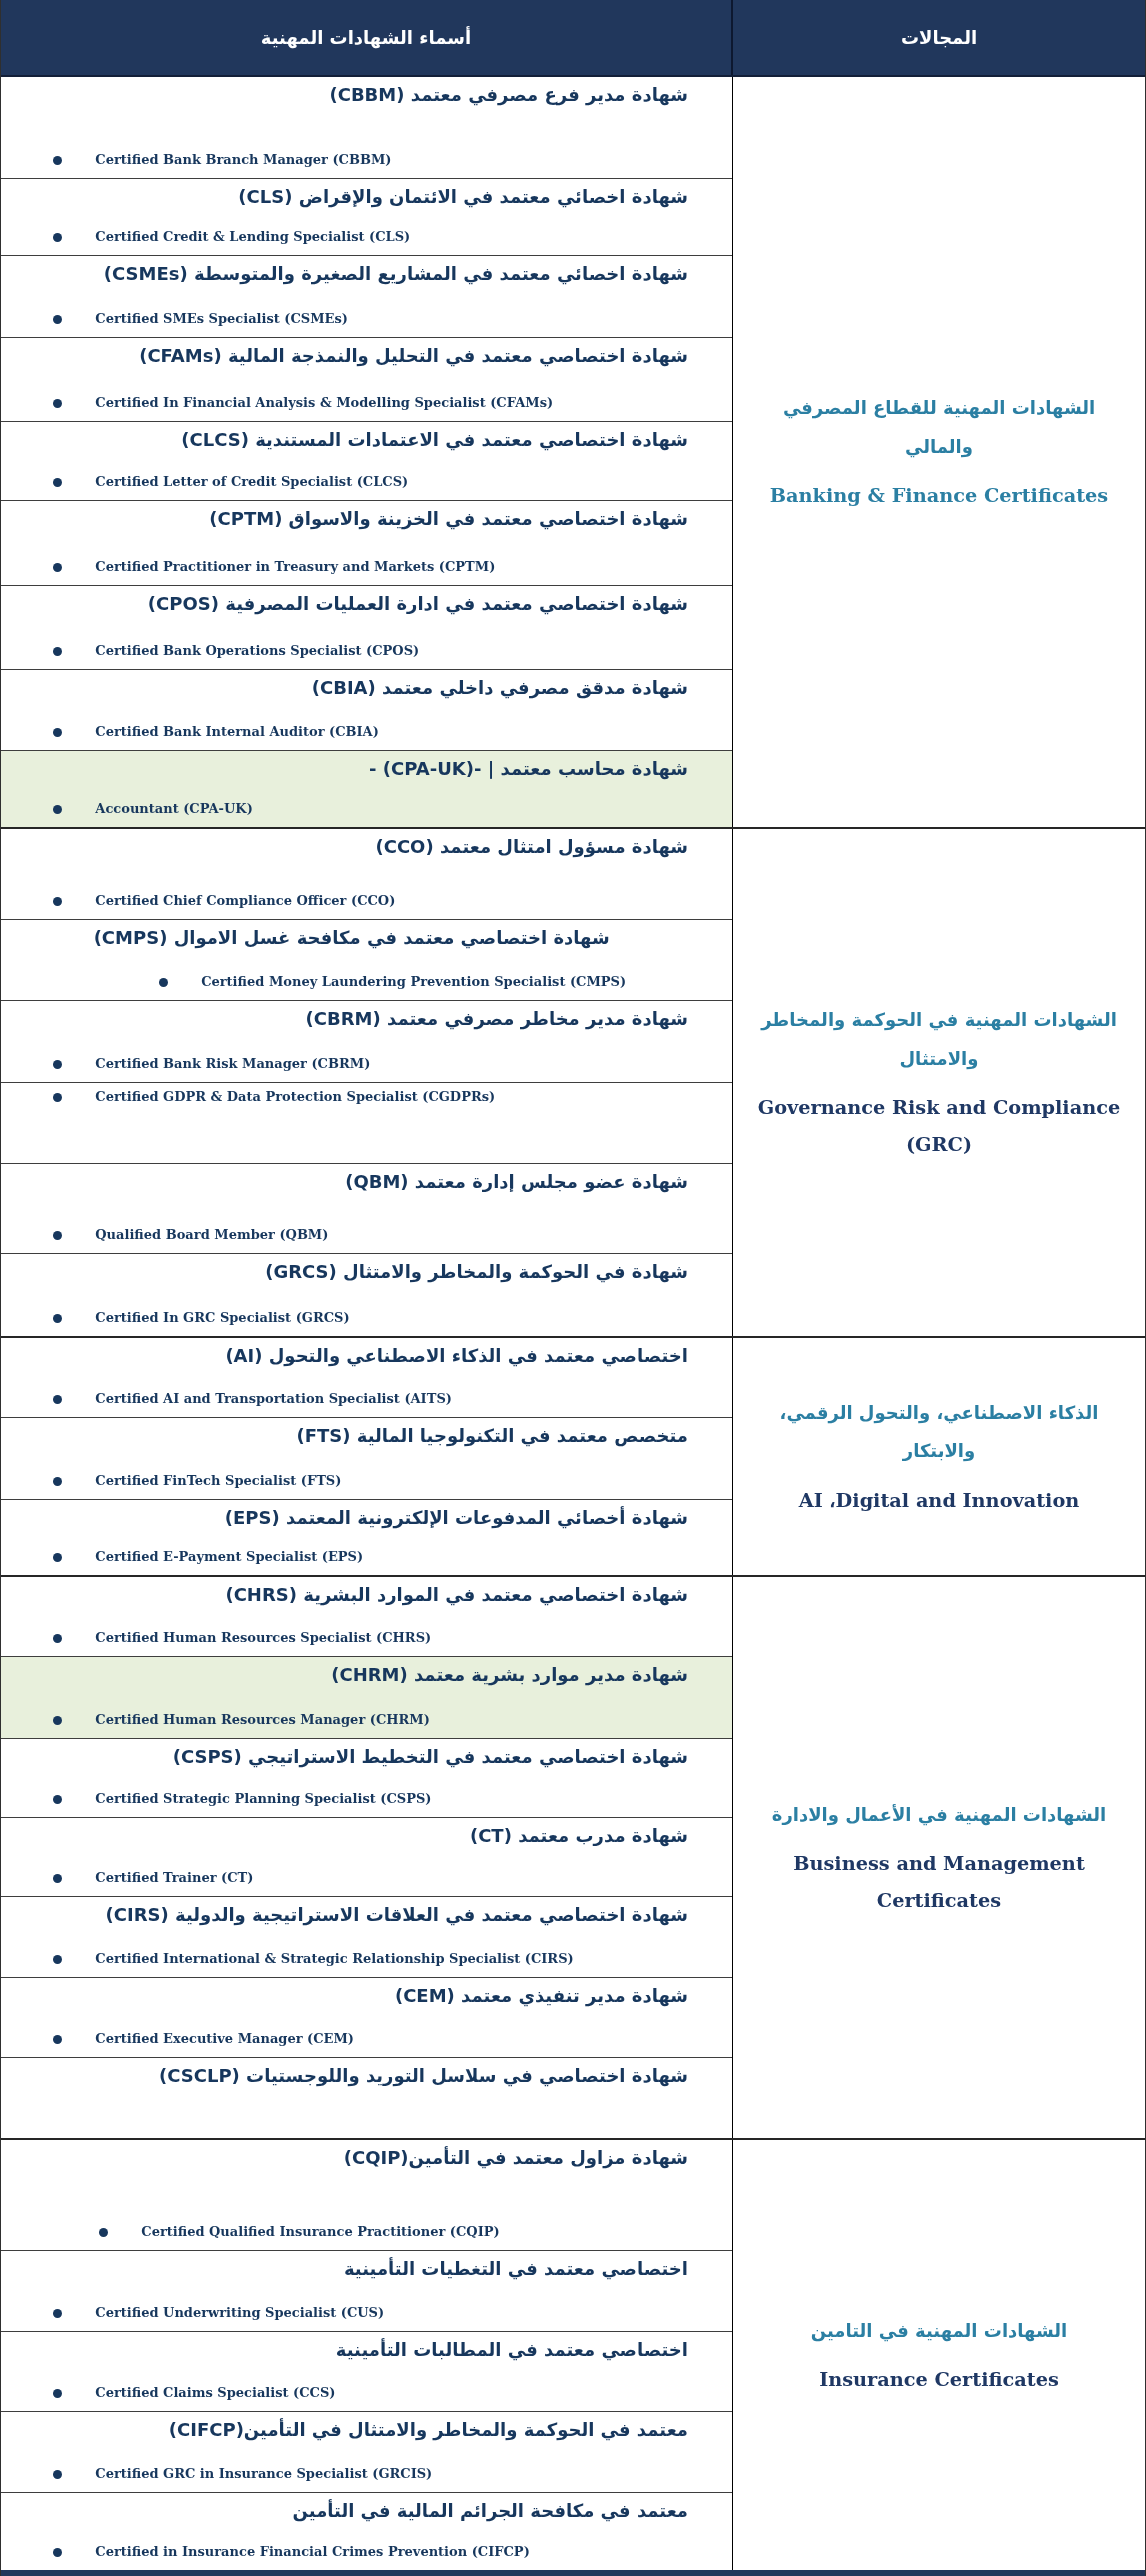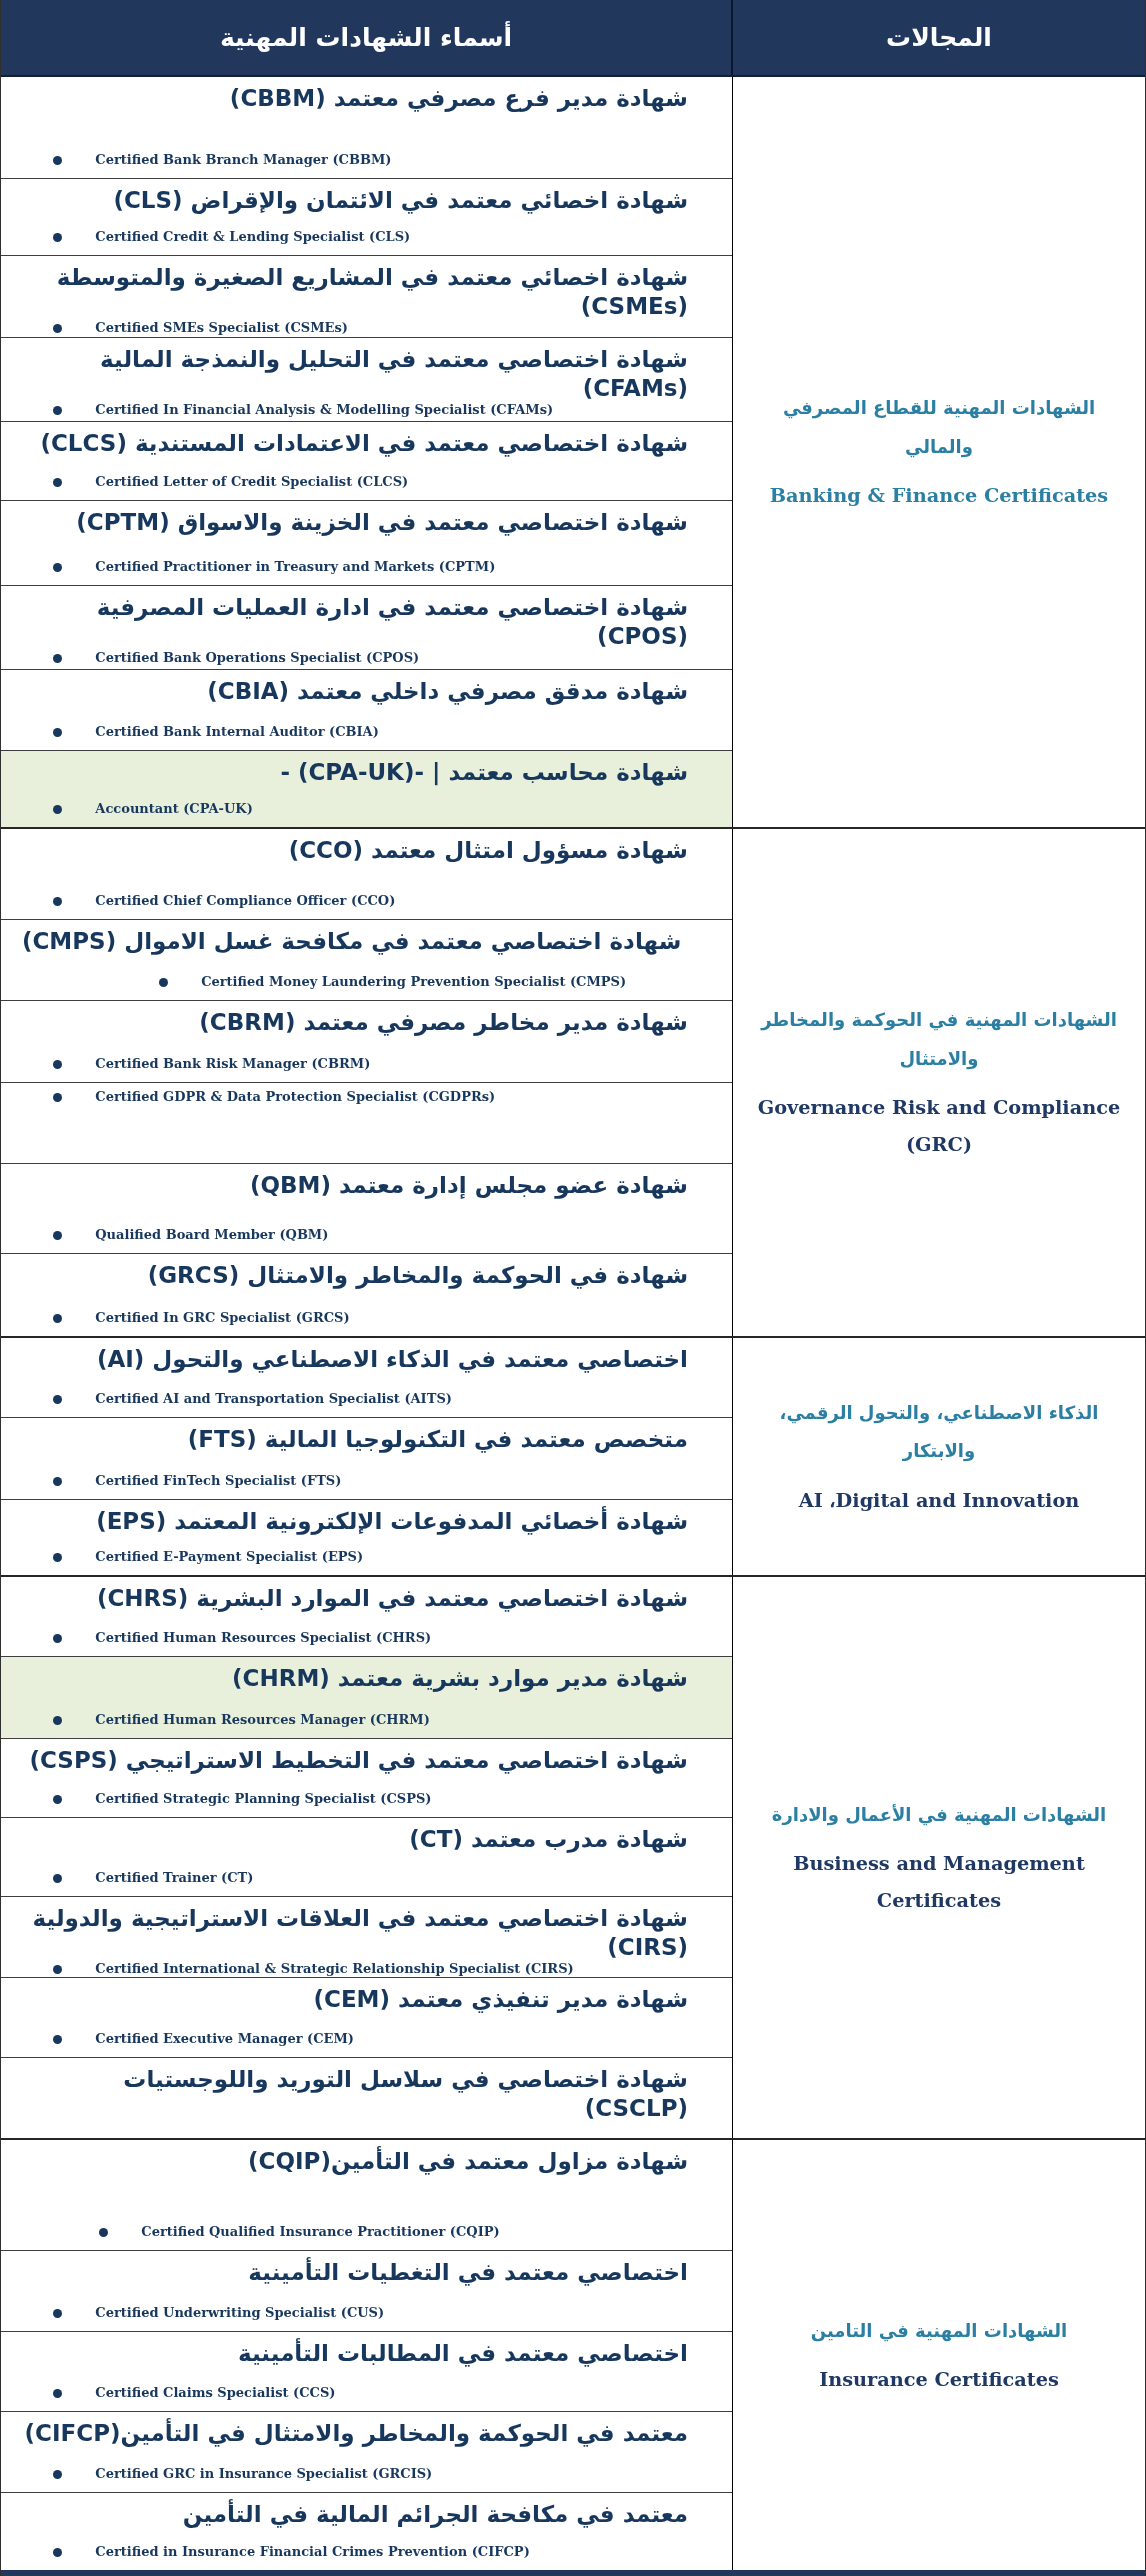--- a/index.html
+++ b/index.html
@@ -9,41 +9,41 @@
     border-left:1.4px solid #2f2f2f;border-right:1.4px solid #2f2f2f;
     display:flex;flex-direction:column;
   }
   
   .header{
     height:77px;box-sizing:border-box;display:flex;
     background:var(--navy,#21375C);
     border-bottom:2.1px solid #131f38;
   }
   .h-cell{display:flex;align-items:center;justify-content:center;
-    color:#ffffff;font-weight:bold;font-size:25px;}
+    color:#ffffff;font-weight:bold;font-size:18px;}
   .h-left{width:732px;box-sizing:border-box;border-right:2.1px solid #0d1830;}
   .h-right{flex:1;}
   
   .section{display:flex;border-bottom:2.9px solid #262626;}
   .section:last-child{border-bottom:none;}
   .col-left{width:732px;box-sizing:border-box;border-right:1.4px solid #000;
     display:flex;flex-direction:column;}
   .col-right{flex:1;display:flex;flex-direction:column;justify-content:center;
     align-items:center;text-align:center;padding:0 20px;}
   
   .row{
     box-sizing:border-box;border-bottom:1.4px solid #3e3e3e;
     display:flex;flex-direction:column;justify-content:space-between;
     padding:7.2px 0 10px;background:#ffffff;
   }
   .row:last-child{border-bottom:none;}
   .row.highlight{background:var(--highlight,#E8F0DC);}
   .ar{
     direction:rtl;text-align:right;padding-right:44px;padding-left:14.3px;
-    font-weight:bold;font-size:23px;line-height:1.25;
+    font-weight:bold;font-size:18px;line-height:1.25;
     color:var(--text,#17375D);
   }
   .en-line{display:flex;align-items:center;padding-left:52px;}
   .bullet{width:9.3px;height:9.3px;border-radius:50%;
     background:var(--text,#17375D);margin-right:33px;flex:none;}
   .en{
     font-family:"DejaVu Serif",serif;font-weight:bold;font-size:13px;
     color:var(--text,#17375D);line-height:1.15;
   }
   

